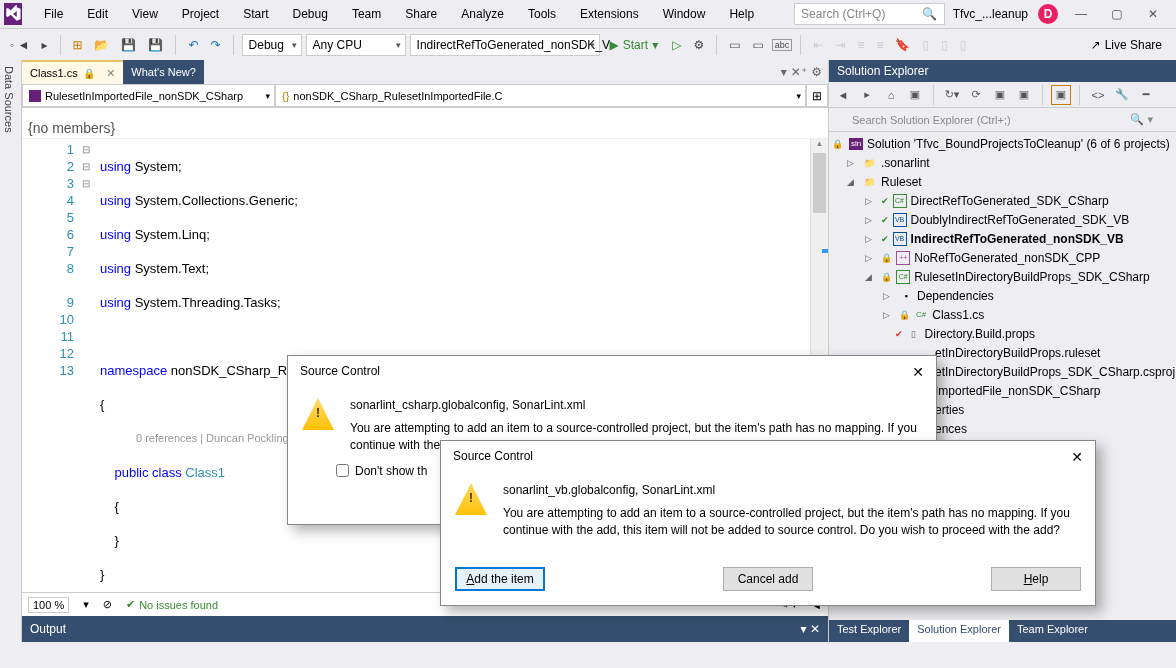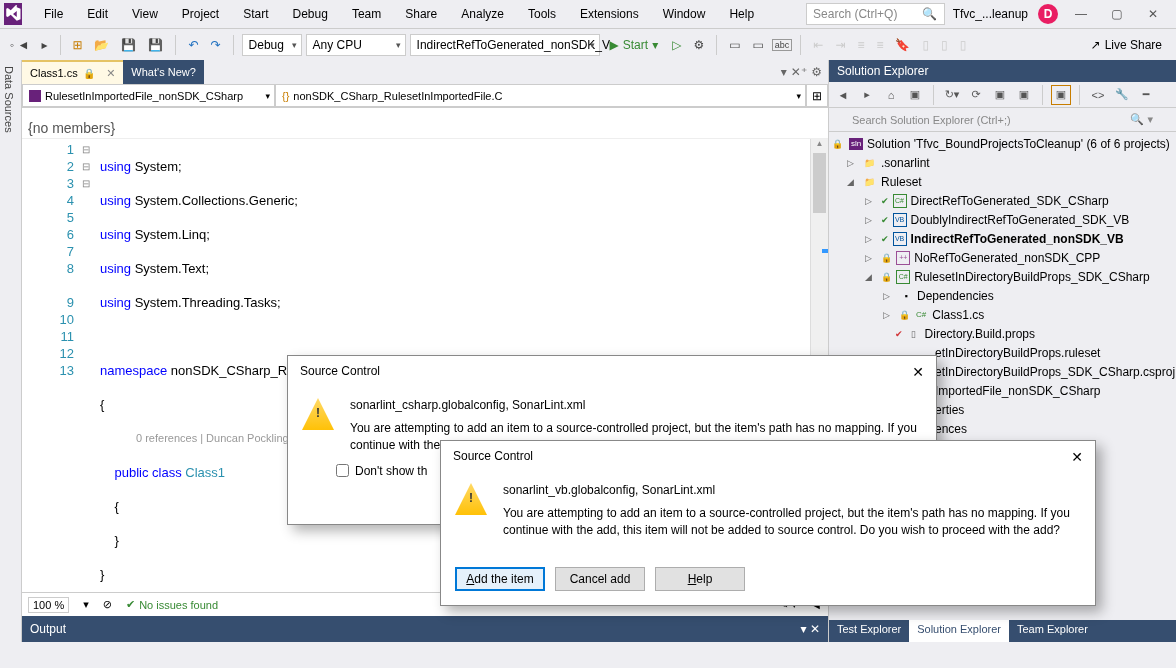--- a/index.html
+++ b/index.html
@@ -1,21 +1,21 @@
 <!DOCTYPE html>
 <html><head>
 <meta charset="utf-8">
 <style>
 * { box-sizing: border-box; margin: 0; padding: 0; font-family: "Segoe UI", Arial, sans-serif; }
 body { width: 1176px; height: 668px; background: #eeeef2; font-size: 12px; overflow: hidden; position: relative; }
 
 .menubar { height: 28px; background: #eeeef2; display: flex; align-items: center; padding: 13px 4px; gap: 8px; }
 .menubar .logo { width: 22px; height: 22px; background: #68217a; margin-right: 6px; display: flex; align-items: center; justify-content: center; color: white; font-size: 10px; }
 .menubar .menu-item { padding: 4px 8px; cursor: pointer; }
-.menubar .search { margin-left: 36px; width: 220px; height: 22px; border: 1px solid #ccc; background: white; padding: 0 6px; display: flex; align-items: center; justify-content: space-between; }
+.menubar .search { margin-left: 24px; width: 220px; height: 22px; border: 1px solid #ccc; background: white; padding: 0 6px; display: flex; align-items: center; justify-content: space-between; }
 .menubar .search-icon { color: #555; }
 .menubar .right-items { margin-left: auto; display: flex; align-items: center; gap: 10px; padding-right: 6px; }
 .menubar .avatar { width: 20px; height: 20px; background: #e91e63; color: white; border-radius: 50%; display: flex; align-items: center; justify-content: center; font-weight: bold; }
 .win-btn { width: 26px; text-align: center; color: #555; cursor: pointer; }
 
 .toolbar { height: 32px; background: #eeeef2; border-top: 1px solid #ccc; display: flex; align-items: center; padding: 0 6px; gap: 4px; }
 .tb-btn { padding: 2px 4px; color: #444; cursor: pointer; display: flex; align-items: center; gap: 2px; }
 .tb-sep { width: 1px; height: 20px; background: #ccc; margin: 0 4px; }
 .tb-dropdown { height: 22px; border: 1px solid #ccc; background: white; padding: 0 18px 0 6px; display: flex; align-items: center; position: relative; }
 .tb-dropdown::after { content: "▾"; position: absolute; right: 4px; color: #555; font-size: 9px; }
@@ -82,21 +82,21 @@
 .dialog { position: absolute; background: white; border: 1px solid #888; box-shadow: 6px 6px 12px rgba(0,0,0,0.3); }
 .dlg-title { padding: 8px 12px; font-size: 12px; display: flex; justify-content: space-between; }
 .dlg-close { cursor: pointer; font-size: 14px; }
 .dlg-body { display: flex; padding: 10px 14px 0; gap: 16px; }
 .dlg-warn { width: 32px; height: 32px; background: linear-gradient(#ffd966, #ffc107); clip-path: polygon(50% 0, 100% 100%, 0 100%); position: relative; flex-shrink: 0; }
 .dlg-warn::after { content: "!"; position: absolute; top: 8px; left: 14px; font-weight: bold; color: #333; }
 .dlg-text { flex: 1; font-size: 12px; }
 .dlg-text .heading { margin-bottom: 8px; }
 .dlg-text .msg { line-height: 1.4; }
 .dlg-check { padding: 10px 0 0 48px; display: flex; align-items: center; gap: 6px; font-size: 12px; }
-.dlg-buttons { display: flex; justify-content: flex-start; gap: 10px; padding: 28px 14px 14px; }
+.dlg-buttons { display: flex; justify-content: space-between; gap: 10px; padding: 28px 14px 14px; }
 .dlg-btn { min-width: 90px; height: 24px; border: 1px solid #adadad; background: #e1e1e1; cursor: pointer; font-size: 12px; }
 .dlg-btn.primary { border: 2px solid #0078d7; background: #e5f1fb; }
 
 svg.vs-logo { width: 18px; height: 18px; }
 </style>
 </head>
 <body>
 
 <div class="menubar">
   <div class="logo">

